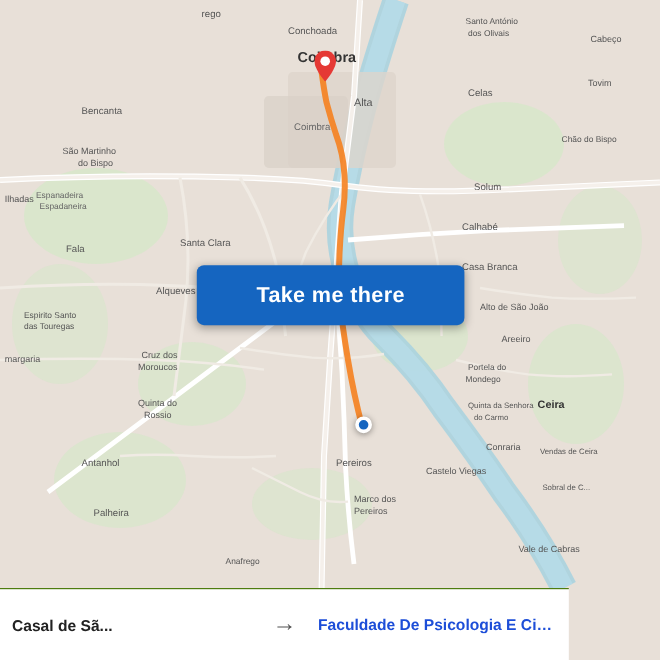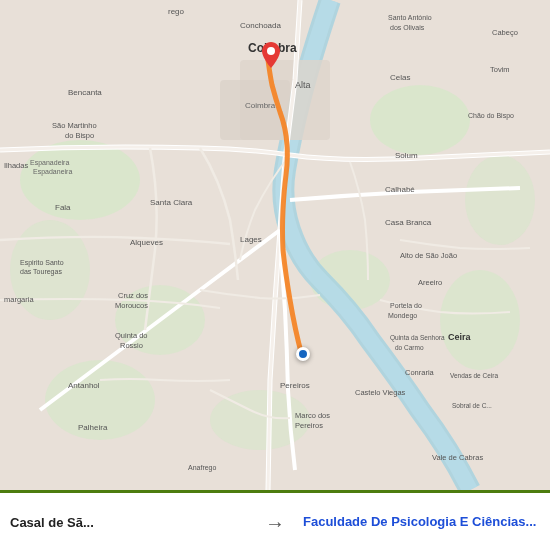--- a/index.html
+++ b/index.html
@@ -43,26 +43,26 @@
       cursor: pointer;
       letter-spacing: 0.3px;
       box-shadow: 0 2px 8px rgba(0,0,0,0.35);
       display: flex;
       align-items: center;
       justify-content: center;
     }
 
     
     #footer {
-      width: 550px;
+      width: 474px;
       height: 60px;
       background: white;
       display: flex;
       align-items: center;
-      border-top: 3px solid #4d7c0f;
+      border-top: 1px solid #4d7c0f;
       position: relative;
     }
 
     #footer-left {
       flex: 1;
       padding: 0 10px;
       display: flex;
       flex-direction: column;
       justify-content: center;
       overflow: hidden;
@@ -313,20 +313,21 @@
 
   <div class="map-pin-dest" style="position:absolute; top:42px; left:262px;">
     <svg width="18" height="26" viewBox="0 0 18 26" xmlns="http://www.w3.org/2000/svg">
       <path d="M9 0C4.03 0 0 4.03 0 9c0 6.75 9 17 9 17s9-10.25 9-17c0-4.97-4.03-9-9-9z" fill="#E53935"></path>
       <circle cx="9" cy="9" r="4" fill="white"></circle>
     </svg>
   </div>
 
   <div class="map-pin-origin" style="position:absolute; top:347px; left:296px; width:14px; height:14px; border-radius:50%; background:#1565C0; border:3px solid white; box-shadow:0 1px 5px rgba(0,0,0,0.4);"></div>
 
+  <button id="take-me-there-btn" style="background: rgb(21, 101, 192);">Take me there</button>
 
 </div>
 
 <div id="footer">
   <div id="footer-left">
     <div id="footer-label" style="font-size:8px;color:#aaa;"></div>
     <div id="footer-from">Casal de Sã...</div>
   </div>
   <div id="footer-arrow">→</div>
   <div id="footer-right">

